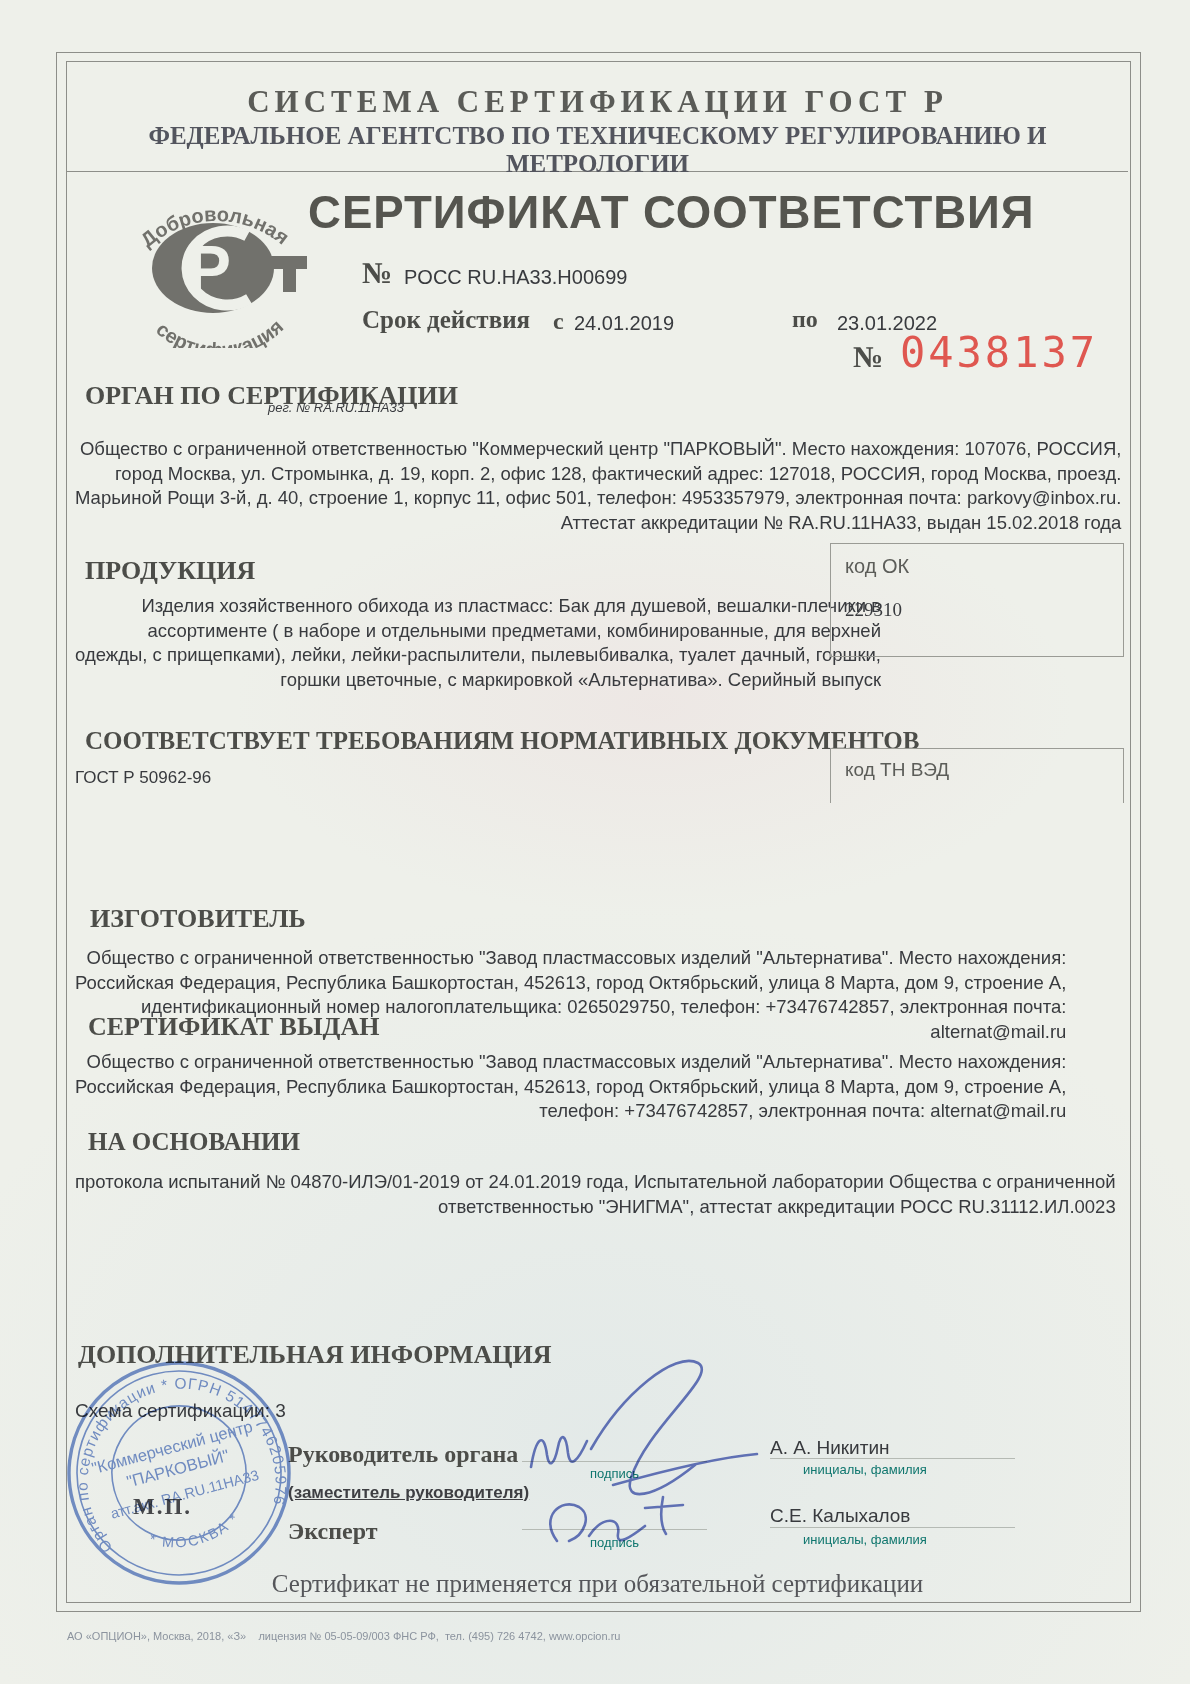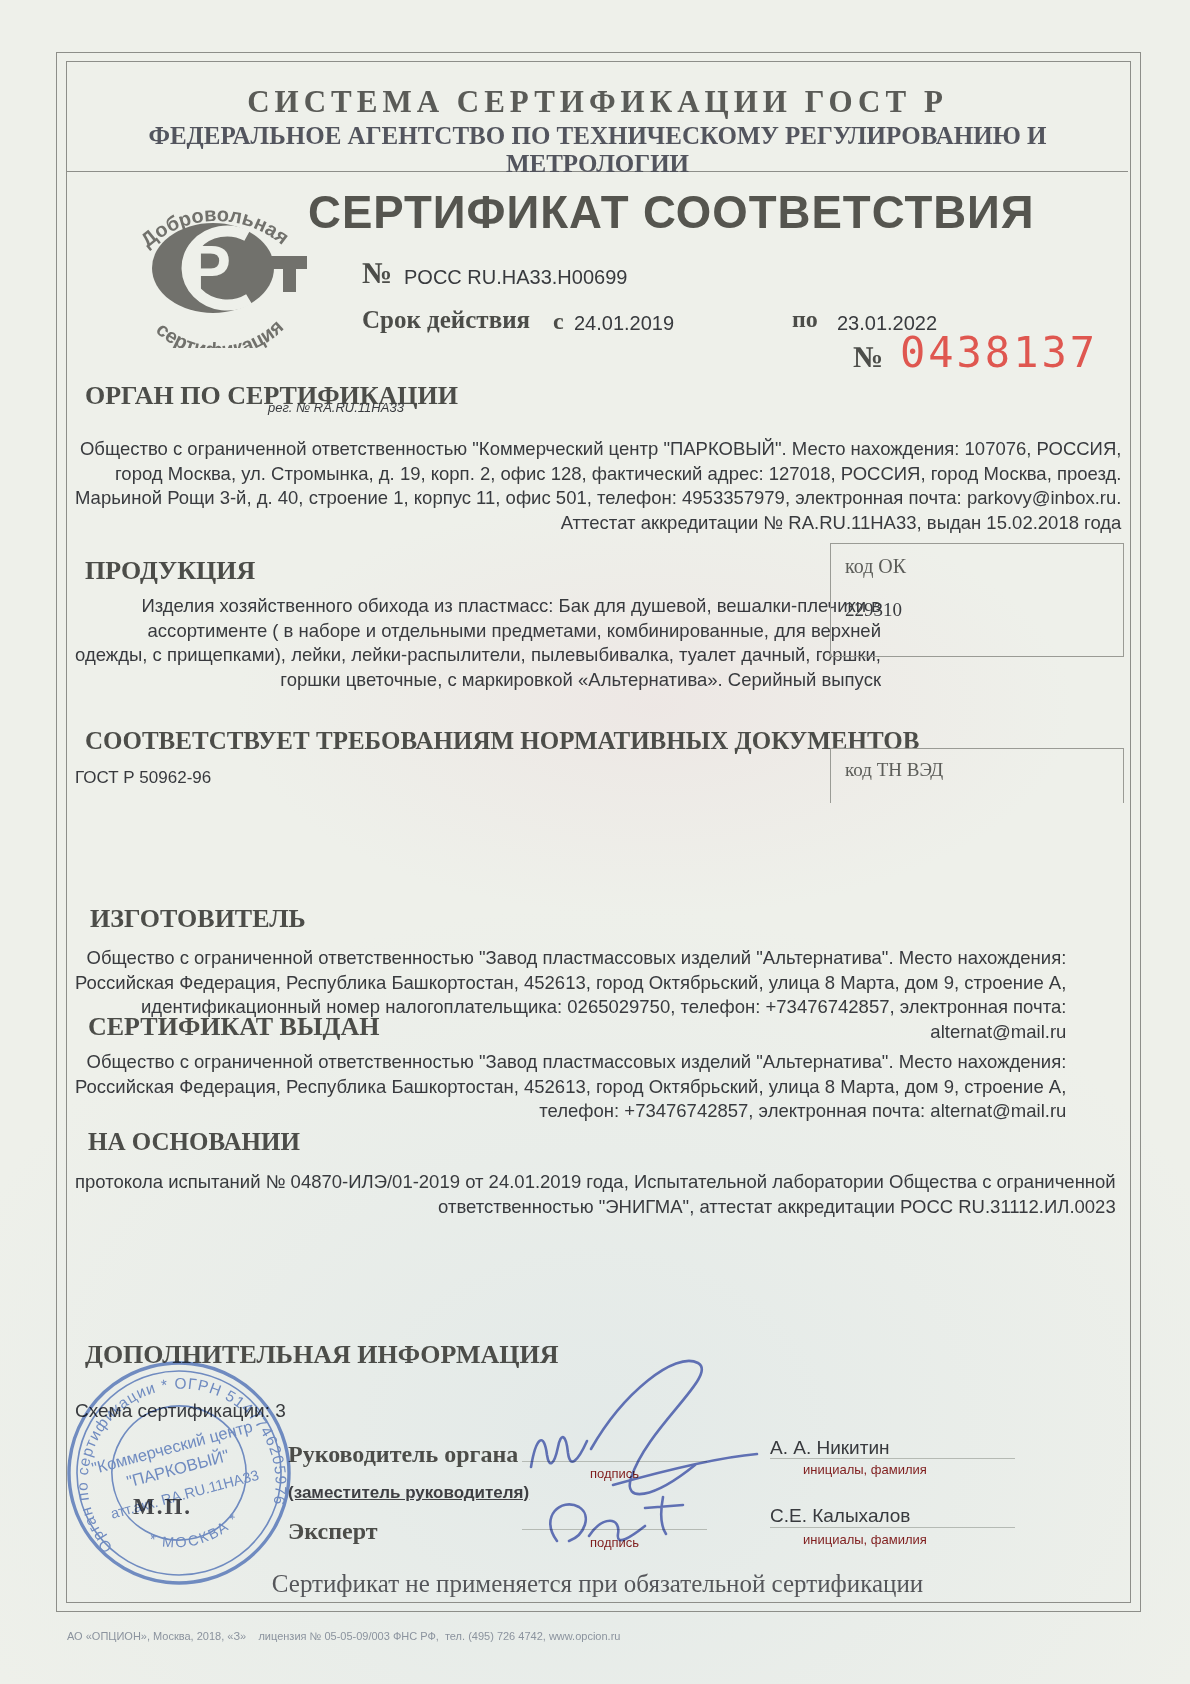--- a/index.html
+++ b/index.html
@@ -9,24 +9,24 @@
          radial-gradient(ellipse 600px 300px at 55% 42%, rgba(236,215,218,.35), rgba(236,215,218,0) 70%),
          radial-gradient(ellipse 900px 700px at 50% 85%, rgba(214,226,230,.45), rgba(214,226,230,0) 75%),
          #eef0ea;}
   .abs{position:absolute;}
   .frame{position:absolute;border:1.6px solid #8d8e89;}
   .hline{position:absolute;border-top:1.6px solid #8d8e89;}
   .serifH{font-family:"Liberation Serif",serif;font-weight:bold;color:#4c4d49;}
   .para{font-family:"Liberation Sans",sans-serif;font-size:18.5px;line-height:24.5px;
         color:#383a3e;white-space:pre;text-align:right;}
   .sans{font-family:"Liberation Sans",sans-serif;color:#383a3e;}
-  .small-cap{font-size:13px;color:#7f1d1d;}
+  .small-cap{font-size:13px;color:#0f766e;}
   .fieldline{position:absolute;border-bottom:1.2px solid #b5bab4;}
   .codebox{position:absolute;border:1.4px solid #9a9b95;}
-  .codebox .lbl{font-family:Liberation Serif, serif;font-size:20px;color:#5c5d59;}
+  .codebox .lbl{font-family:Liberation Sans, sans-serif;font-size:20px;color:#5c5d59;}
   .stamp{mix-blend-mode:multiply;opacity:.82;}
   .sig{mix-blend-mode:multiply;}
 </style>
 </head>
 <body>
 
 <div class="frame" style="left:56px;top:52px;width:1083px;height:1558px;"></div>
 <div class="frame" style="left:66px;top:61px;width:1063px;height:1540px;"></div>
 <div class="hline" style="left:67px;top:171px;width:1061px;"></div>
 
@@ -100,21 +100,21 @@
 
 <div class="abs serifH" style="left:88px;top:1012px;font-size:26px;">СЕРТИФИКАТ ВЫДАН</div>
 <div class="abs para" style="left:75px;top:1050px;">Общество с ограниченной ответственностью "Завод пластмассовых изделий "Альтернатива". Место нахождения:
 Российская Федерация, Республика Башкортостан, 452613, город Октябрьский, улица 8 Марта, дом 9, строение А,
 телефон: +73476742857, электронная почта: alternat@mail.ru</div>
 
 <div class="abs serifH" style="left:88px;top:1128px;font-size:25px;">НА ОСНОВАНИИ</div>
 <div class="abs para" style="left:75px;top:1170px;">протокола испытаний № 04870-ИЛЭ/01-2019 от 24.01.2019 года, Испытательной лаборатории Общества с ограниченной
 ответственностью "ЭНИГМА", аттестат аккредитации РОСС RU.31112.ИЛ.0023</div>
 
-<div class="abs serifH" style="left:85px;top:1340px;font-size:26px;text-align:right;">ДОПОЛНИТЕЛЬНАЯ ИНФОРМАЦИЯ</div>
+<div class="abs serifH" style="left:78px;top:1340px;font-size:26px;text-align:right;">ДОПОЛНИТЕЛЬНАЯ ИНФОРМАЦИЯ</div>
 <div class="abs sans" style="left:75px;top:1400px;font-size:19px;">Схема сертификации: 3</div>
 
 <div class="abs serifH" style="left:133px;top:1494px;font-size:23px;letter-spacing:2px;color:#46474a;">М.П.</div>
 
 <div class="abs serifH" style="left:288px;top:1441px;font-size:24px;">Руководитель органа</div>
 <div class="abs sans" style="left:288px;top:1483px;font-size:17px;font-weight:bold;text-decoration:underline;color:#3e3f43;">(заместитель руководителя)</div>
 <div class="abs serifH" style="left:288px;top:1518px;font-size:24px;">Эксперт</div>
 
 <div class="fieldline" style="left:522px;top:1461px;width:185px;"></div>
 <div class="abs small-cap" style="left:590px;top:1466px;">подпись</div>

